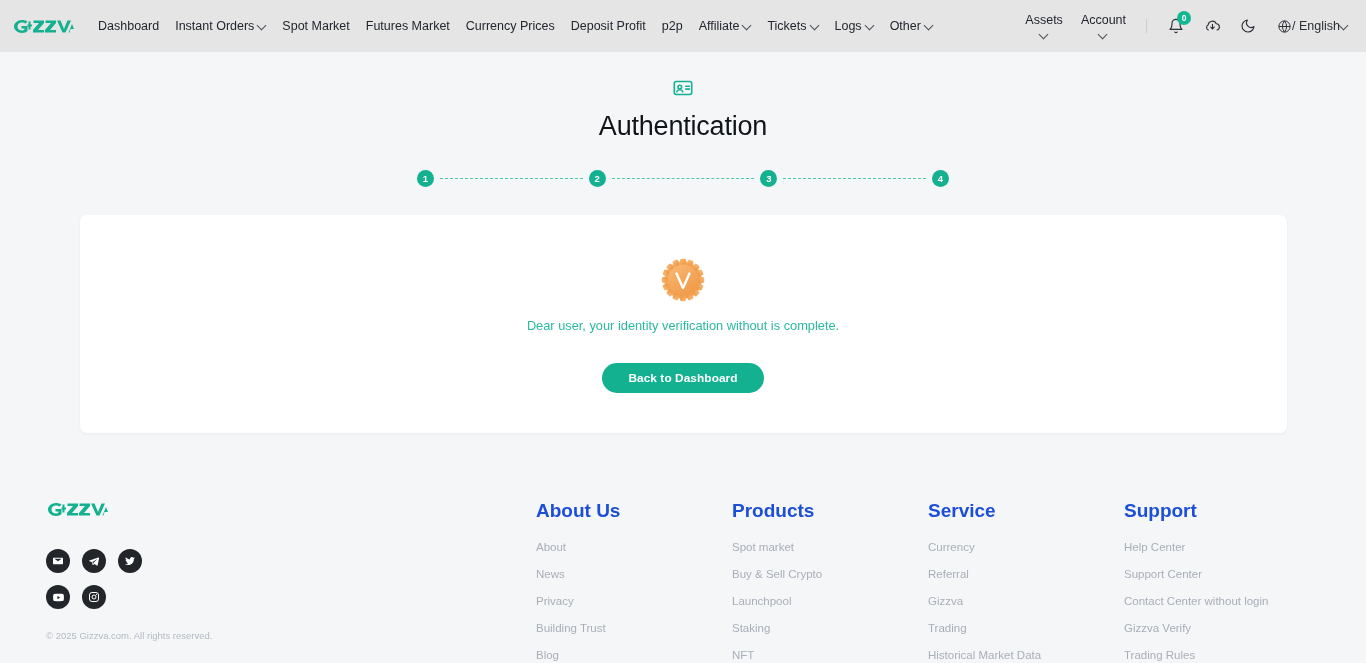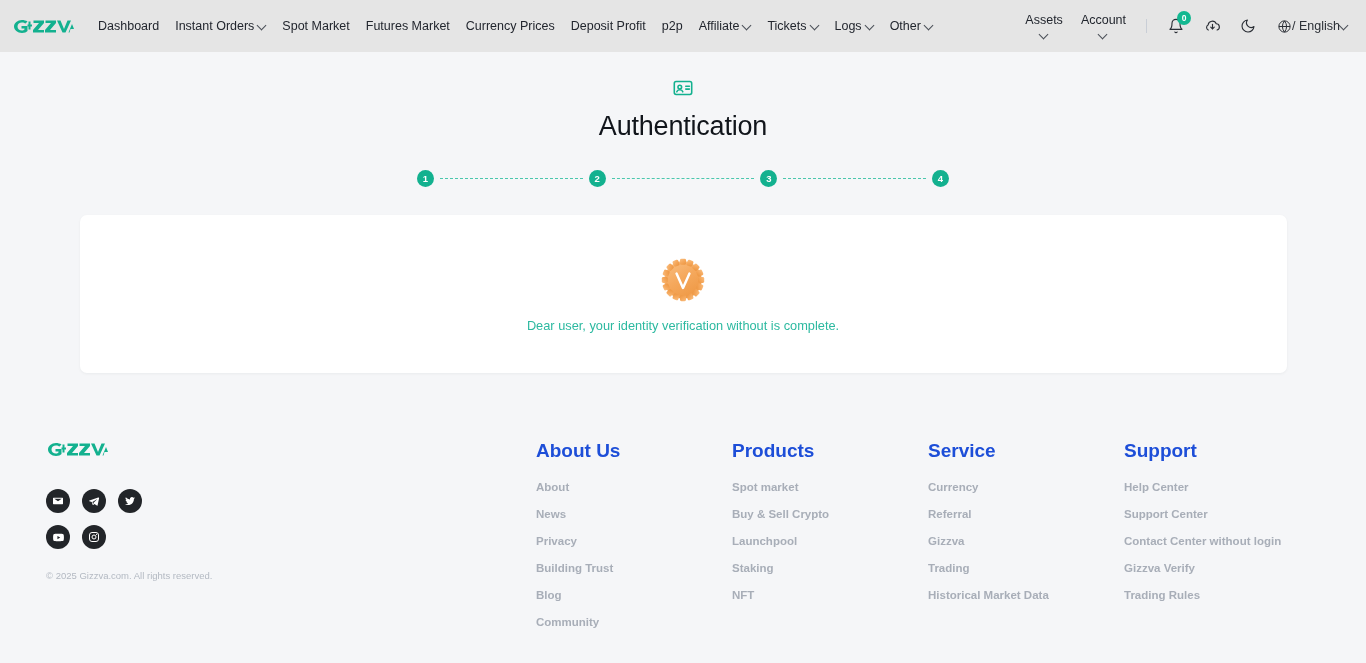--- a/index.html
+++ b/index.html
@@ -248,21 +248,20 @@
     margin-bottom: 19px;
   }
   .footer-col a {
     display: block;
     font-size: 11.5px;
     color: #a8aeb8;
     text-decoration: none;
     margin-bottom: 15px;
     cursor: pointer;
     white-space: nowrap;
-    font-weight: bold;
   }
 </style>
 </head>
 <body>
 
 <div class="navbar">
 
   <div class="logo">
     <svg width="62" height="19" viewBox="0 0 124 38">
       <g fill="#13b18f">
@@ -415,20 +414,21 @@
             <rect x="-4.2" y="-29.5" width="8.4" height="8.4" rx="2" transform="rotate(292.5)"></rect>
             <rect x="-4.2" y="-29.5" width="8.4" height="8.4" rx="2" transform="rotate(315)"></rect>
             <rect x="-4.2" y="-29.5" width="8.4" height="8.4" rx="2" transform="rotate(337.5)"></rect>
           </g>
         </g>
         <path d="M-9 -9 L0 11 L9 -9" fill="none" stroke="#ffffff" stroke-width="3.4" stroke-linecap="round" stroke-linejoin="round"></path>
       </g>
     </svg>
   </div>
   <div class="success-msg">Dear user, your identity verification without is complete.</div>
+  <button class="primary-btn">Back to Dashboard</button>
 </div>
 
 <div class="footer">
 
   <div class="footer-brand">
     <div class="footer-logo">
       <svg width="62" height="19" viewBox="0 0 124 38">
         <g fill="#13b18f">
           <path d="M20 6 C11 6 4 12 4 19 C4 26 11 32 20 32 C25 32 29 30 31 28 L31 18 L19 18 L19 23 L25 23 L25 25 C24 26 22 27 20 27 C15 27 11 24 11 19 C11 14 15 11 20 11 C23 11 25 12 27 13 L31 9 C28 7 24 6 20 6 Z"></path>
           <rect x="31" y="15" width="9" height="4"></rect>

